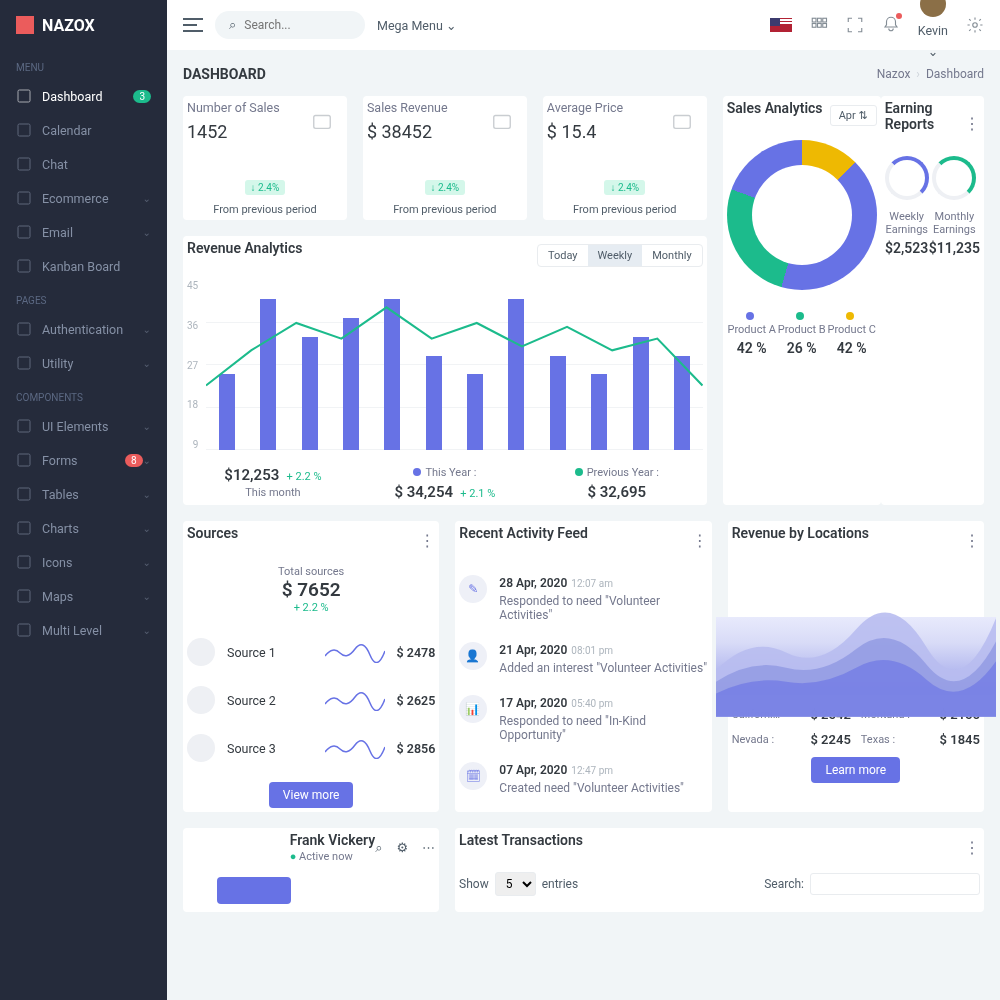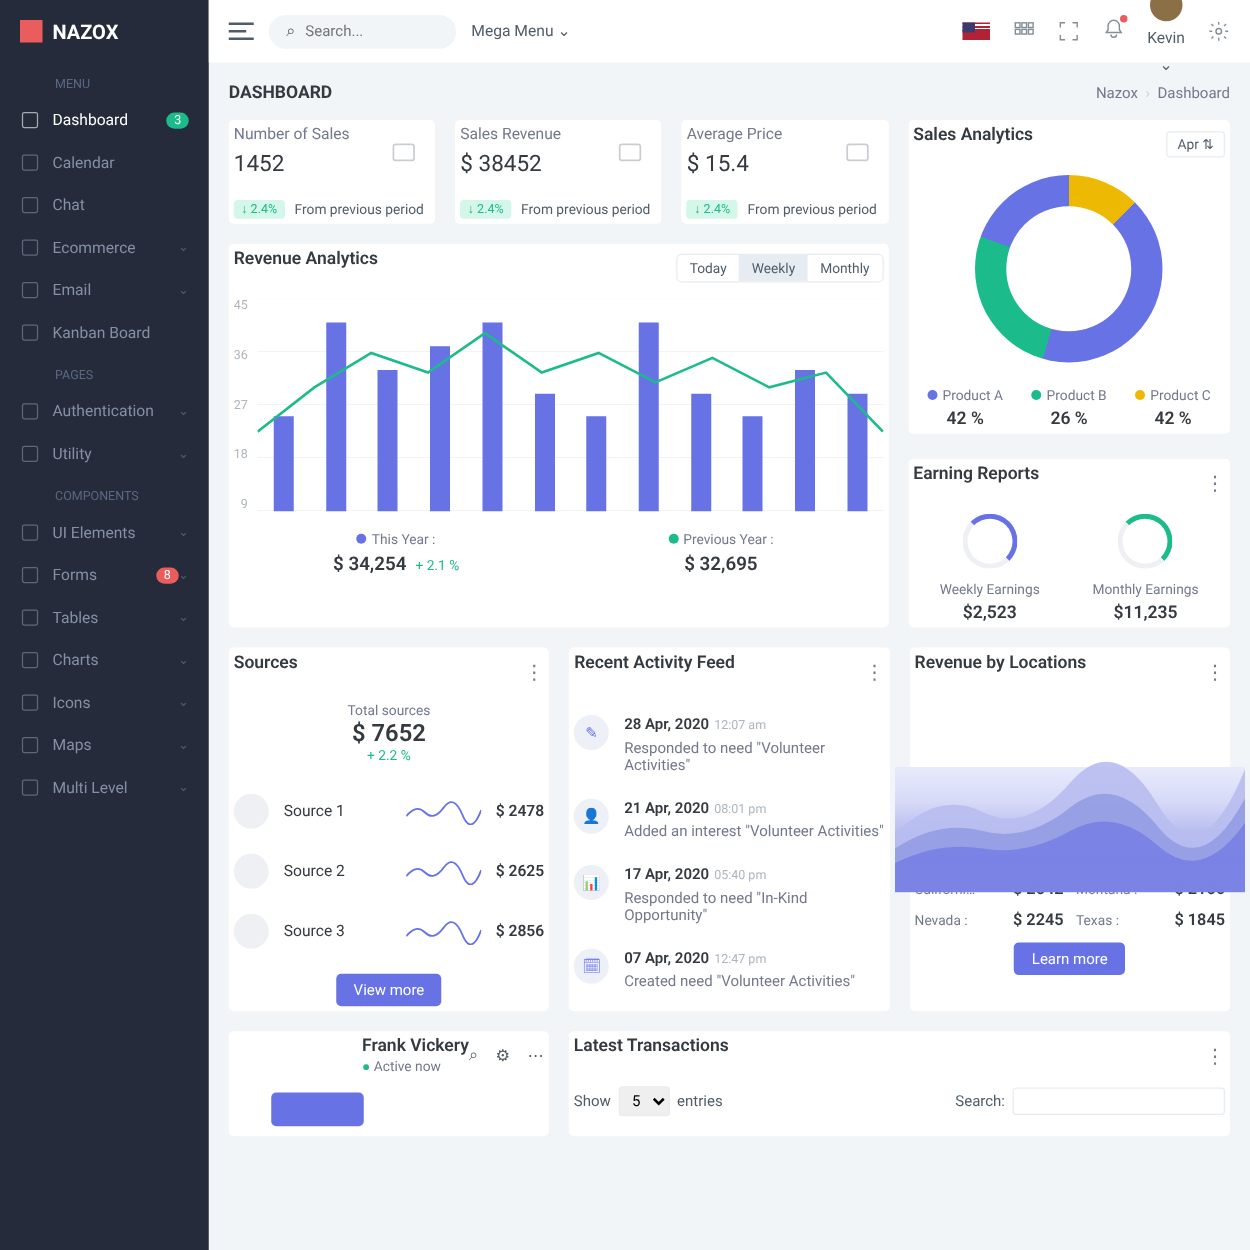--- a/index.html
+++ b/index.html
@@ -1,21 +1,21 @@
 <!DOCTYPE html>
 <html><head>
 <meta charset="utf-8">
 <style>
 * { margin:0; padding:0; box-sizing:border-box; font-family:-apple-system,BlinkMacSystemFont,"Segoe UI",Roboto,sans-serif; }
 body { background:#f1f5f7; color:#505d69; font-size:13px; }
 .layout { display:flex; min-height:100vh; }
 .sidebar { width:167px; background:#252b3b; color:#8590a5; flex-shrink:0; }
 .logo { height:50px; display:flex; align-items:center; padding:0 16px; color:#fff; font-weight:700; font-size:16px; }
 .logo-icon { width:18px; height:18px; background:#eb5c5c; margin-right:8px; }
-.menu-title { padding:12px 16px 6px; font-size:10px; color:#5b6882; text-transform:uppercase;margin-left:28px; }
+.menu-title { padding:12px 16px 6px; font-size:10px; color:#5b6882; text-transform:uppercase; }
 .nav-item { display:flex; align-items:center; padding:9px 16px; cursor:pointer; position:relative; }
 .nav-item.active { color:#fff; }
 .nav-icon { width:16px; height:16px; margin-right:10px; opacity:.6; }
 .nav-label { flex:1; font-size:12.5px; }
 .nav-badge { background:#1cbb8c; color:#fff; font-size:10px; padding:1px 6px; border-radius:8px; }
 .nav-badge.red { background:#eb5c5c; }
 .nav-chev { font-size:10px; opacity:.5; }
 .main { flex:1; display:flex; flex-direction:column; }
 .topbar { height:50px; background:#fff; display:flex; align-items:center; padding:0 16px; gap:12px; }
 .burger { width:20px; height:14px; cursor:pointer; display:flex; flex-direction:column; justify-content:space-between; }
@@ -36,21 +36,21 @@
 .page-head { display:flex; justify-content:space-between; align-items:center; margin-bottom:14px; }
 .page-title { font-size:14px; font-weight:700; color:#343a40; text-transform:uppercase; }
 .breadcrumb { font-size:12px; color:#74788d; }
 .breadcrumb .sep { margin:0 6px; color:#ced4da; }
 .row { display:flex; gap:16px; margin-bottom:16px; }
 .card { background:#fff; border-radius:4px; padding:4px; flex:1; }
 .stat-card { position:relative; }
 .stat-label { font-size:12.5px; color:#74788d; margin-bottom:6px; }
 .stat-val { font-size:18px; font-weight:400; color:#343a40; }
 .stat-icon { position:absolute; top:14px; right:14px; width:22px; height:22px; opacity:.3; }
-.stat-foot { margin-top:18px; display:flex; align-items:center; gap:8px; font-size:11px; }
+.stat-foot { margin-top:38px; display:flex; align-items:center; gap:8px; font-size:11px;flex-direction:column; }
 .badge-soft { background:#d4f7ea; color:#1cbb8c; padding:2px 6px; border-radius:3px; font-size:10px; }
 .card-title { font-size:14px; font-weight:600; color:#343a40; margin-bottom:14px; }
 .card-head { display:flex; justify-content:space-between; align-items:center; margin-bottom:10px; }
 .tabs { display:flex; border:1px solid #e9ecef; border-radius:4px; overflow:hidden; font-size:11px; }
 .tab { padding:4px 10px; cursor:pointer; }
 .tab.active { background:#e6ecf2; }
 .more-icon { cursor:pointer; color:#74788d; font-size:16px; }
 .chart-area { height:170px; position:relative; display:flex; }
 .y-axis { display:flex; flex-direction:column; justify-content:space-between; font-size:10px; color:#adb5bd; padding-right:8px; text-align:right; }
 .bars { flex:1; display:flex; align-items:flex-end; justify-content:space-around; position:relative; }
@@ -99,21 +99,21 @@
 .chat-head { display:flex; justify-content:flex-end; align-items:center; }
 .chat-name { font-size:14px; font-weight:600; color:#343a40; }
 .chat-status { font-size:11px; color:#74788d; margin-top:2px; }
 .chat-status::before { content:'● '; color:#1cbb8c; }
 .chat-icons { display:flex; gap:14px; }
 .chat-msg { display:inline-block; background:#6772e5; color:#fff; padding:6px 24px; border-radius:4px; margin:14px 0 4px 30px; }
 .tbl-head { display:flex; align-items:center; gap:6px; font-size:12px; margin-bottom:10px; }
 .tbl-head .srch { margin-left:auto; }
 .tbl-head input, .tbl-head select { border:1px solid #e9ecef; padding:3px 6px; font-size:12px; border-radius:3px; }
 .col-left { flex:2.05; display:flex; flex-direction:column; gap:16px; }
-.col-right { flex:1; display:flex; flex-direction:column; gap:20px; }
+.col-right { flex:1; display:flex; flex-direction:row; gap:0; }
 .stat-row { display:flex; gap:16px; }
 </style>
 </head>
 <body>
 
 <div class="layout">
   <aside class="sidebar">
     <div class="logo">
       <span class="logo-icon"></span>
       <span>NAZOX</span>
@@ -358,20 +358,25 @@
                   <div class="bar" style="height:44.44444444444444%"></div>
                   <div class="bar" style="height:88.88888888888889%"></div>
                   <div class="bar" style="height:55.55555555555556%"></div>
                   <div class="bar" style="height:44.44444444444444%"></div>
                   <div class="bar" style="height:66.66666666666666%"></div>
                   <div class="bar" style="height:55.55555555555556%"></div>
                 </div>
             </div>
             <div class="rev-foot">
               <div class="rev-col">
+                <span class="rev-big">$12,253</span>
+                <span class="rev-trend">+ 2.2 %</span>
+                <div class="rev-sm">This month</div>
+              </div>
+              <div class="rev-col">
                 <div class="rev-lbl"><span class="dot" style="background:#6772e5"></span><span>This Year :</span></div>
                 <span class="rev-big">$ 34,254</span>
                 <span class="rev-trend">+ 2.1 %</span>
               </div>
               <div class="rev-col">
                 <div class="rev-lbl"><span class="dot" style="background:#1cbb8c"></span><span>Previous Year :</span></div>
                 <div class="rev-big">$ 32,695</div>
               </div>
             </div>
           </div>

